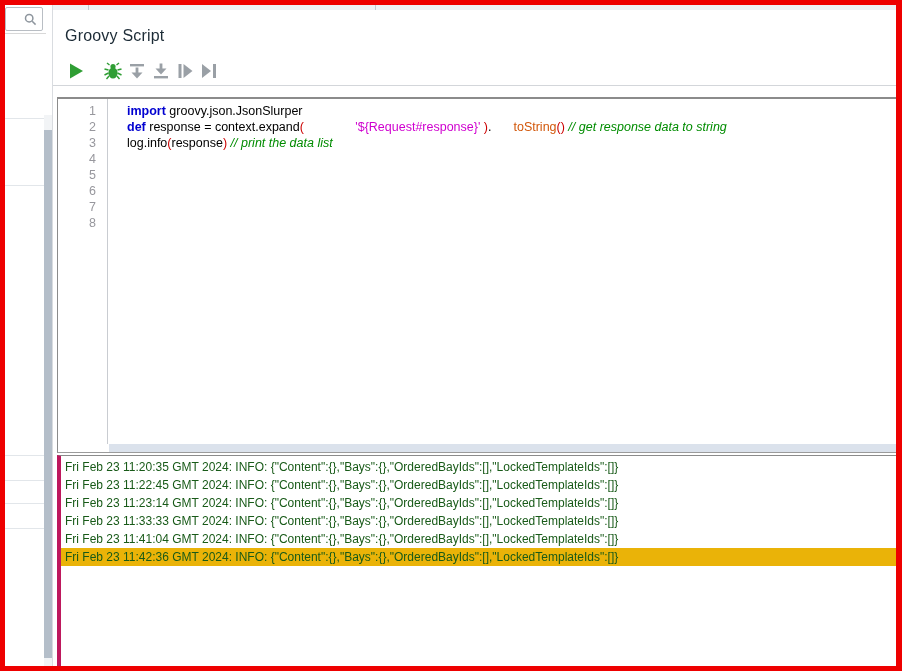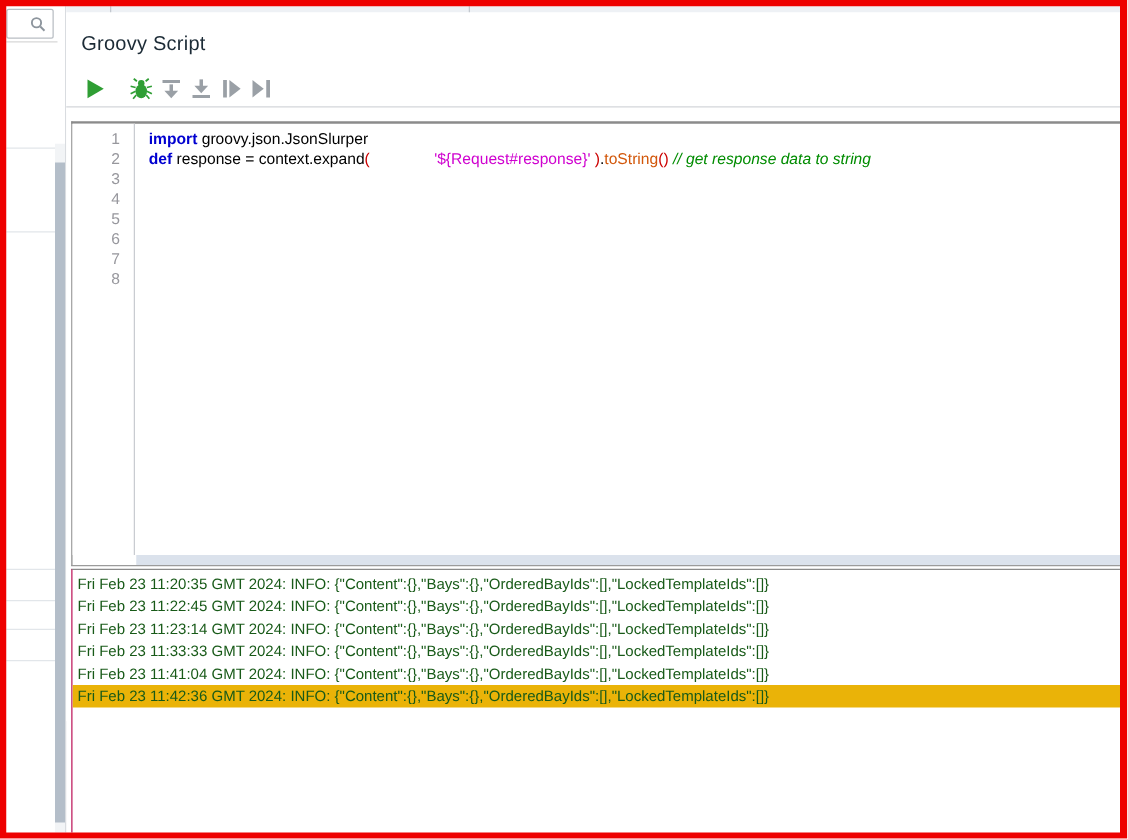--- a/index.html
+++ b/index.html
@@ -33,33 +33,33 @@
 
   
   .editor{position:absolute;left:4px;top:92px;width:839px;height:356px;background:#fff;
           box-sizing:border-box;border-top:2px solid #8b8b8b;border-left:1px solid #8b8b8b;
           border-bottom:1px solid #9b9b9b;}
   .gutter{position:absolute;left:0;top:0;bottom:8px;width:50px;background:#fff;
           border-right:1px solid #c9ccd1;box-sizing:border-box;padding-top:4px;}
   .ln{height:16px;line-height:16px;text-align:right;padding-right:11px;
       font-size:12.5px;color:#97979d;}
   .code-area{position:absolute;left:51px;right:0;top:0;bottom:8px;overflow:hidden;
-             padding:4px 0 0 10px;font-size:12.5px;}
+             padding:4px 0 0 18px;font-size:12.5px;}
   .code-line{height:16px;line-height:16px;white-space:pre;}
   .tk-keyword{color:#0000d0;font-weight:bold;}
   .tk-plain{color:#000;}
   .tk-string{color:#cf00cf;margin-left:48px;}
-  .tk-method{color:#d2570a;}
+  .tk-method{color:#d2570a;margin-left:22px;}
   .tk-separator{color:#cc0000;}
   .tk-comment{color:#008c00;font-style:italic;}
   .h-scrollbar{position:absolute;left:51px;right:0;bottom:0;height:8px;background:#dbe2ec;}
 
   
   .log-panel{position:absolute;left:4px;top:450px;width:839px;height:211px;background:#fff;
-             box-sizing:border-box;border-top:1px solid #8b8b8b;border-left:1px solid #be185d;
+             box-sizing:border-box;border-top:1px solid #8b8b8b;border-left:4px solid #be185d;
              overflow:hidden;padding-top:2px;}
   .log-row{height:18px;line-height:18px;font-size:12px;color:#185a18;padding-left:4px;
            white-space:pre;}
   .log-row.selected{background:#eab308;}
 </style>
 </head>
 <body>
 
 <div class="stage">
 
@@ -149,20 +149,21 @@
           <div class="ln">3</div>
           <div class="ln">4</div>
           <div class="ln">5</div>
           <div class="ln">6</div>
           <div class="ln">7</div>
           <div class="ln">8</div>
         </div>
       <div class="code-area">
           <div class="code-line"><span class="tk-keyword">import </span><span class="tk-plain">groovy.json.JsonSlurper</span></div>
           <div class="code-line"><span class="tk-keyword">def </span><span class="tk-plain">response = context.expand</span><span class="tk-separator">( </span><span class="tk-string">'${Request#response}'</span><span class="tk-separator"> )</span><span class="tk-plain">.</span><span class="tk-method">toString</span><span class="tk-separator">()</span><span class="tk-comment"> // get response data to string</span></div>
+          <div class="code-line"><span class="tk-plain">log.info</span><span class="tk-separator">(</span><span class="tk-plain">response</span><span class="tk-separator">)</span><span class="tk-comment"> // print the data list</span></div>
           <div class="code-line"></div>
           <div class="code-line"></div>
           <div class="code-line"></div>
         </div>
       <div class="h-scrollbar"></div>
     </div>
 
     <div class="log-panel">
         <div class="log-row">Fri Feb 23 11:20:35 GMT 2024: INFO: {"Content":{},"Bays":{},"OrderedBayIds":[],"LockedTemplateIds":[]}</div>
         <div class="log-row">Fri Feb 23 11:22:45 GMT 2024: INFO: {"Content":{},"Bays":{},"OrderedBayIds":[],"LockedTemplateIds":[]}</div>

